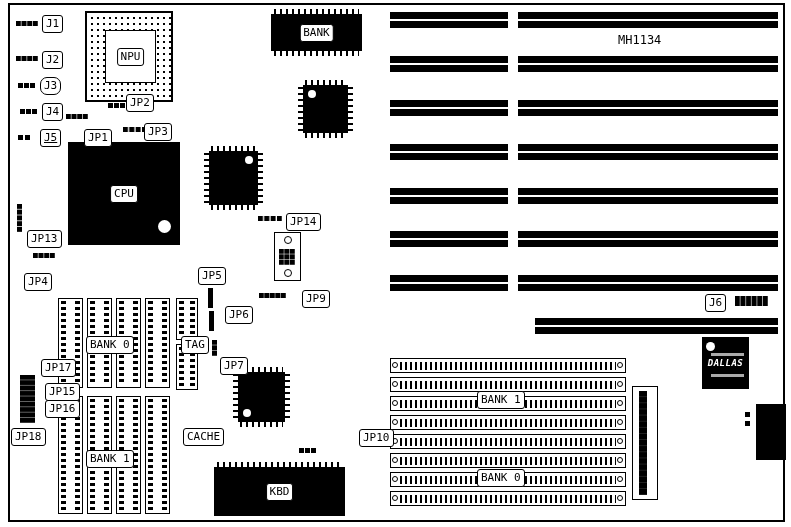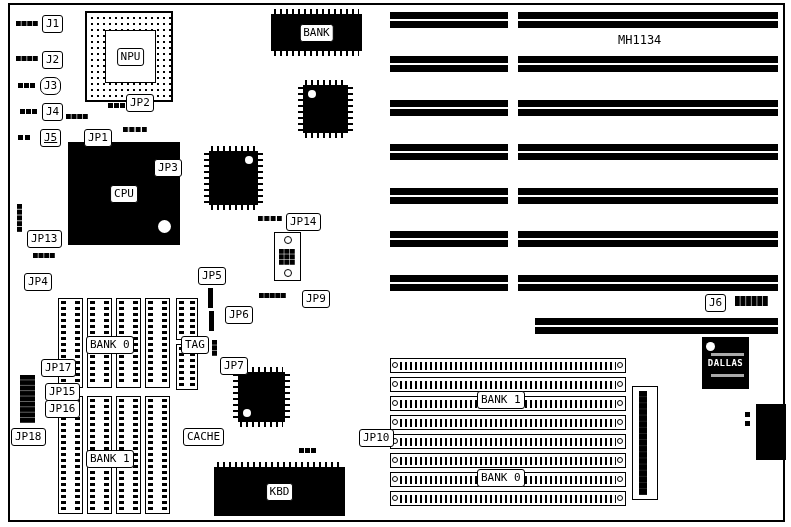--- a/index.html
+++ b/index.html
@@ -176,34 +176,34 @@
     <div class="simm" style="left: 390px; top: 491px; width: 236px; height: 15px;">
       <div class="hole" style="left: 1px; top: 3px; width: 6px; height: 6px;"></div>
       <div class="hole" style="left: 226px; top: 3px; width: 6px; height: 6px;"></div>
     </div>
     <div class="header-conn" style="left: 274px; top: 232px; width: 27px; height: 49px;">
       <div class="hole" style="left: 9px; top: 3px; width: 8px; height: 8px;"></div>
       <div class="hole" style="left: 9px; top: 36px; width: 8px; height: 8px;"></div>
       <div class="pinblock" style="left: 4px; top: 16px; width: 16px; height: 16px;"></div>
     </div>
     <div class="aux" style="left: 632px; top: 386px; width: 26px; height: 114px;"></div>
-    <div class="dallas" style="left: 702px; top: 337px; width: 47px; height: 52px;">
+    <div class="dallas" style="left: 702px; top: 337px; width: 47px; height: 52px; font-style: italic;">
       <div class="dot" style="left: 4px; top: 5px; width: 9px; height: 9px;"></div>
       <div class="line" style="top: 30%;"></div>
       <div class="line" style="top: 72%;"></div>
       <div class="brand">DALLAS</div>
     </div>
     <div class="label-box" style="left: 42px; top: 15px;">J1</div>
     <div class="label-box" style="left: 42px; top: 51px;">J2</div>
     <div class="label-box" style="left: 40px; top: 77px; border-radius: 7px;">J3</div>
     <div class="label-box" style="left: 42px; top: 103px;">J4</div>
     <div class="label-box" style="left: 40px; top: 129px; text-decoration: underline;">J5</div>
     <div class="label-box" style="left: 126px; top: 94px;">JP2</div>
     <div class="label-box" style="left: 84px; top: 129px;">JP1</div>
-    <div class="label-box" style="left: 154px; top: 123px; margin-top: 36px;">JP3</div>
+    <div class="label-box" style="left: 144px; top: 123px;">JP3</div>
     <div class="label-box" style="left: 27px; top: 230px;">JP13</div>
     <div class="label-box" style="left: 24px; top: 273px;">JP4</div>
     <div class="label-box" style="left: 286px; top: 213px;">JP14</div>
     <div class="label-box" style="left: 198px; top: 267px;">JP5</div>
     <div class="label-box" style="left: 225px; top: 306px;">JP6</div>
     <div class="label-box" style="left: 302px; top: 290px;">JP9</div>
     <div class="label-box" style="left: 181px; top: 336px;">TAG</div>
     <div class="label-box" style="left: 220px; top: 357px;">JP7</div>
     <div class="label-box" style="left: 86px; top: 336px;">BANK 0</div>
     <div class="label-box" style="left: 41px; top: 359px;">JP17</div>

